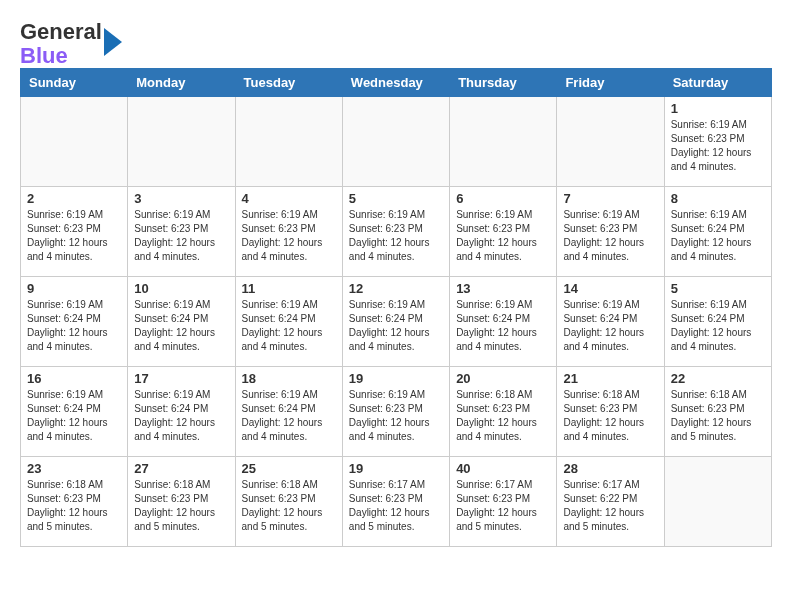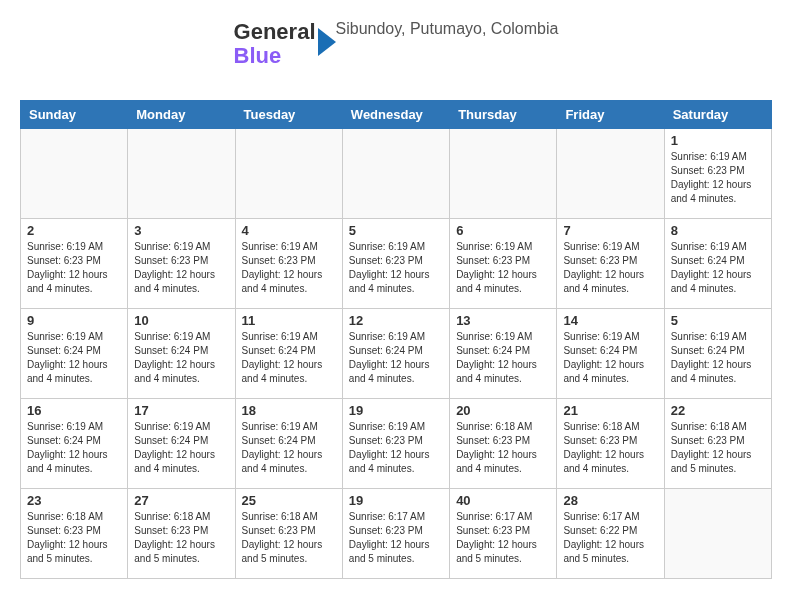--- a/index.html
+++ b/index.html
@@ -5,21 +5,21 @@
     * { box-sizing: border-box; margin: 0; padding: 0; }
     body {
       font-family: Arial, sans-serif;
       background: #fff;
       width: 792px;
       min-height: 612px;
       padding: 20px;
     }
     .header-section {
       display: flex;
-      justify-content: center;
+      justify-content: space-between;
       align-items: flex-start;
     }
     .logo {
       display: flex;
       align-items: center;
     }
     .logo-text {
       font-size: 22px;
       font-weight: bold;
       line-height: 1.1;
@@ -44,21 +44,20 @@
       color: #333;
     }
     .subtitle {
       font-size: 16px;
       color: #555;
     }
     .calendar {
       width: 100%;
       border-collapse: collapse;
       table-layout: fixed;
-      margin-top: 32px;
     }
     .calendar th {
       background-color: #2e75b6;
       color: #fff;
       text-align: left;
       padding: 6px 8px;
       font-size: 13px;
       font-weight: bold;
       border: 1px solid #2e75b6;
     }
@@ -93,21 +92,20 @@
   <div class="logo">
     <div>
       <span class="logo-text">
         <span class="logo-general">General</span><br>
         <span class="logo-blue">Blue</span>
       </span>
     </div>
     <div class="logo-arrow"></div>
   </div>
   <div class="title-section">
-    <div class="subtitle">Sibundoy, Putumayo, Colombia</div>
   </div>
 </div>
 
 <table class="calendar">
   <thead>
     <tr>
     <th>Sunday</th>
         <th>Monday</th>
         <th>Tuesday</th>
         <th>Wednesday</th>

